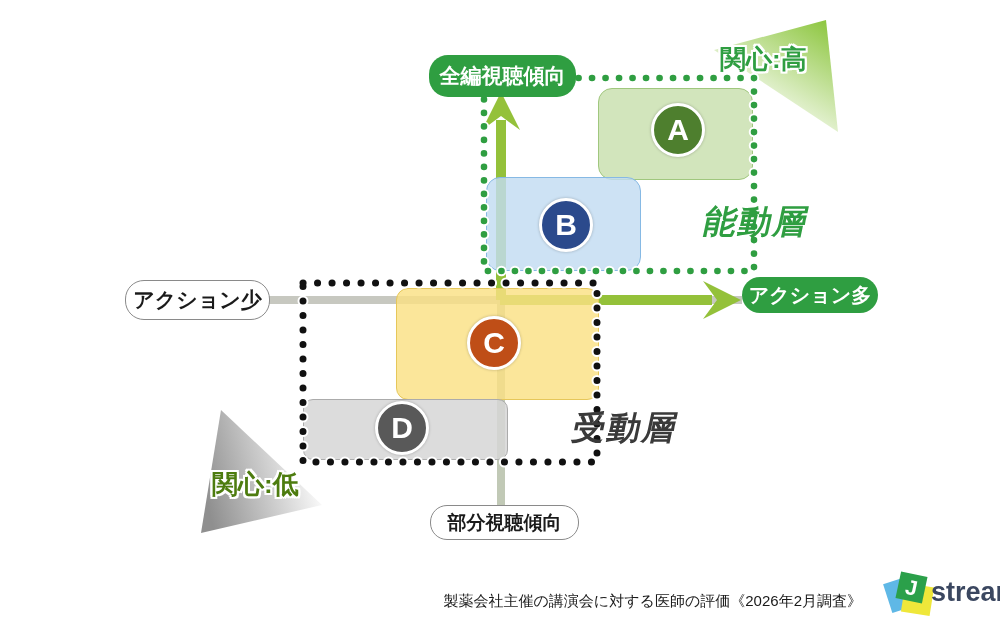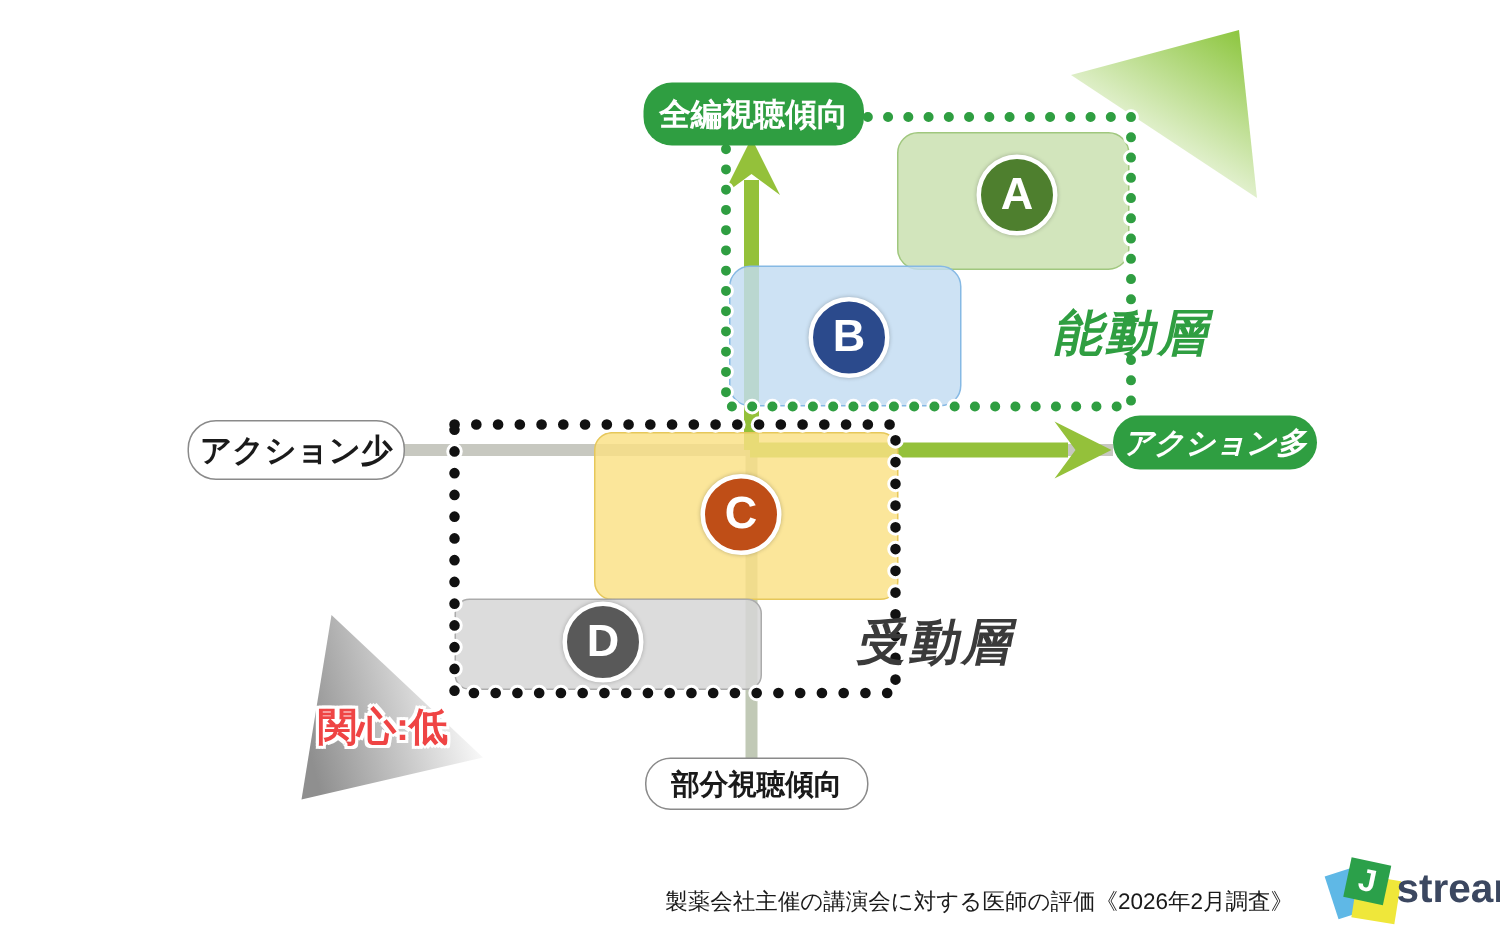--- a/index.html
+++ b/index.html
@@ -26,29 +26,29 @@
   .seg-a{left:651px;top:103px;background:#4e7f2e;}
   .seg-b{left:539px;top:198px;background:#2b4a8c;}
   .seg-c{left:467px;top:316px;background:#bf4e17;}
   .seg-d{left:375px;top:401px;background:#595959;}
   
   .pill{position:absolute;z-index:5;display:flex;align-items:center;justify-content:center;
         font-weight:bold;white-space:nowrap;}
   .pill-green{background:#2f9e41;color:#fff;}
   .pill-white{background:#fff;border:1.5px solid #8a8a8a;color:#1a1a1a;}
   .pill-top{left:429px;top:55px;width:147px;height:42px;border-radius:19px;font-size:21px;}
-  .pill-right{left:742px;top:277px;width:136px;height:36px;border-radius:18px;font-size:20px;font-style:italic;}
+  .pill-right{left:742px;top:277px;width:136px;height:36px;border-radius:18px;font-size:20px;}
   .pill-left{left:125px;top:280px;width:143px;height:38px;border-radius:19px;font-size:21px;}
   .pill-bottom{left:430px;top:505px;width:147px;height:33px;border-radius:17px;font-size:19px;}
   
   .corner{position:absolute;z-index:5;font-weight:bold;font-size:26px;white-space:nowrap;
           text-shadow:-2px -2px 0 #fff,2px -2px 0 #fff,-2px 2px 0 #fff,2px 2px 0 #fff,
                        0 -2px 0 #fff,0 2px 0 #fff,-2px 0 0 #fff,2px 0 0 #fff;}
   .corner-high{left:720px;top:42px;color:#2f9e41;}
-  .corner-low{left:212px;top:467px;color:#ef4444;}
+  .corner-low{left:212px;top:467px;color:#4d7c0f;}
   
   .group-label{position:absolute;z-index:5;font-weight:bold;font-size:33px;white-space:nowrap;
                transform:skewX(-12deg);letter-spacing:2px;}
   .group-active{left:704px;top:200px;color:#2f9e41;}
   .group-passive{left:573px;top:406px;color:#3a3a3a;}
   
   .caption{position:absolute;z-index:5;right:138px;bottom:13px;font-size:15px;color:#1a1a1a;
            white-space:nowrap;}
   
   .logo{position:absolute;z-index:5;left:886px;top:570px;width:110px;height:50px;}
@@ -123,20 +123,21 @@
   </div>
   <div class="seg seg-d">
     <span>D</span>
   </div>
 
   <div class="pill pill-green pill-top">全編視聴傾向</div>
   <div class="pill pill-green pill-right">アクション多</div>
   <div class="pill pill-white pill-bottom">部分視聴傾向</div>
   <div class="pill pill-white pill-left">アクション少</div>
 
+  <div class="corner corner-high">関心:高</div>
   <div class="corner corner-low">関心:低</div>
 
   <div class="group-label group-active">能動層</div>
   <div class="group-label group-passive">受動層</div>
 
   <div class="caption">製薬会社主催の講演会に対する医師の評価《2026年2月調査》</div>
 
   <div class="logo">
     <span class="sq sq-blue"></span>
     <span class="sq sq-yellow"></span>

